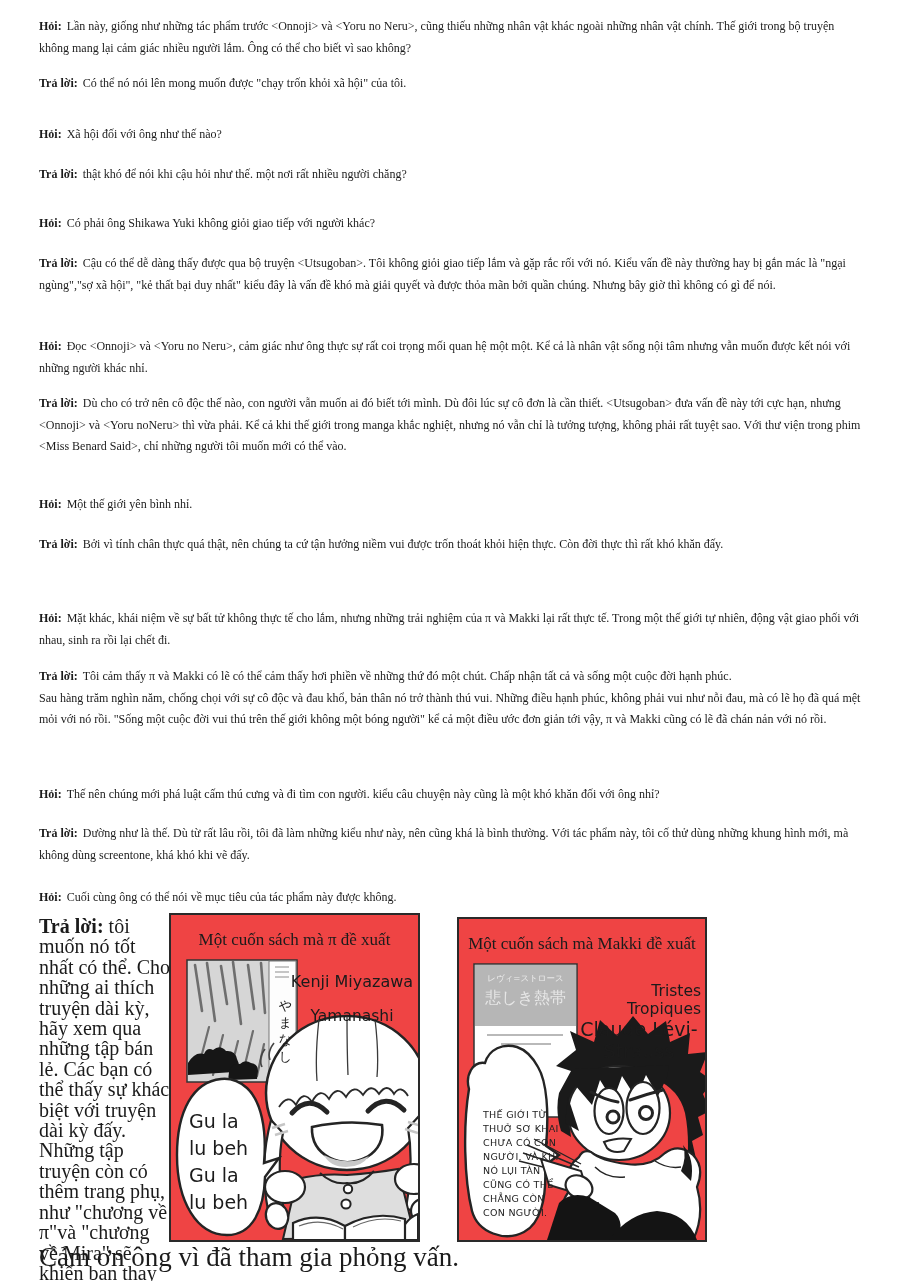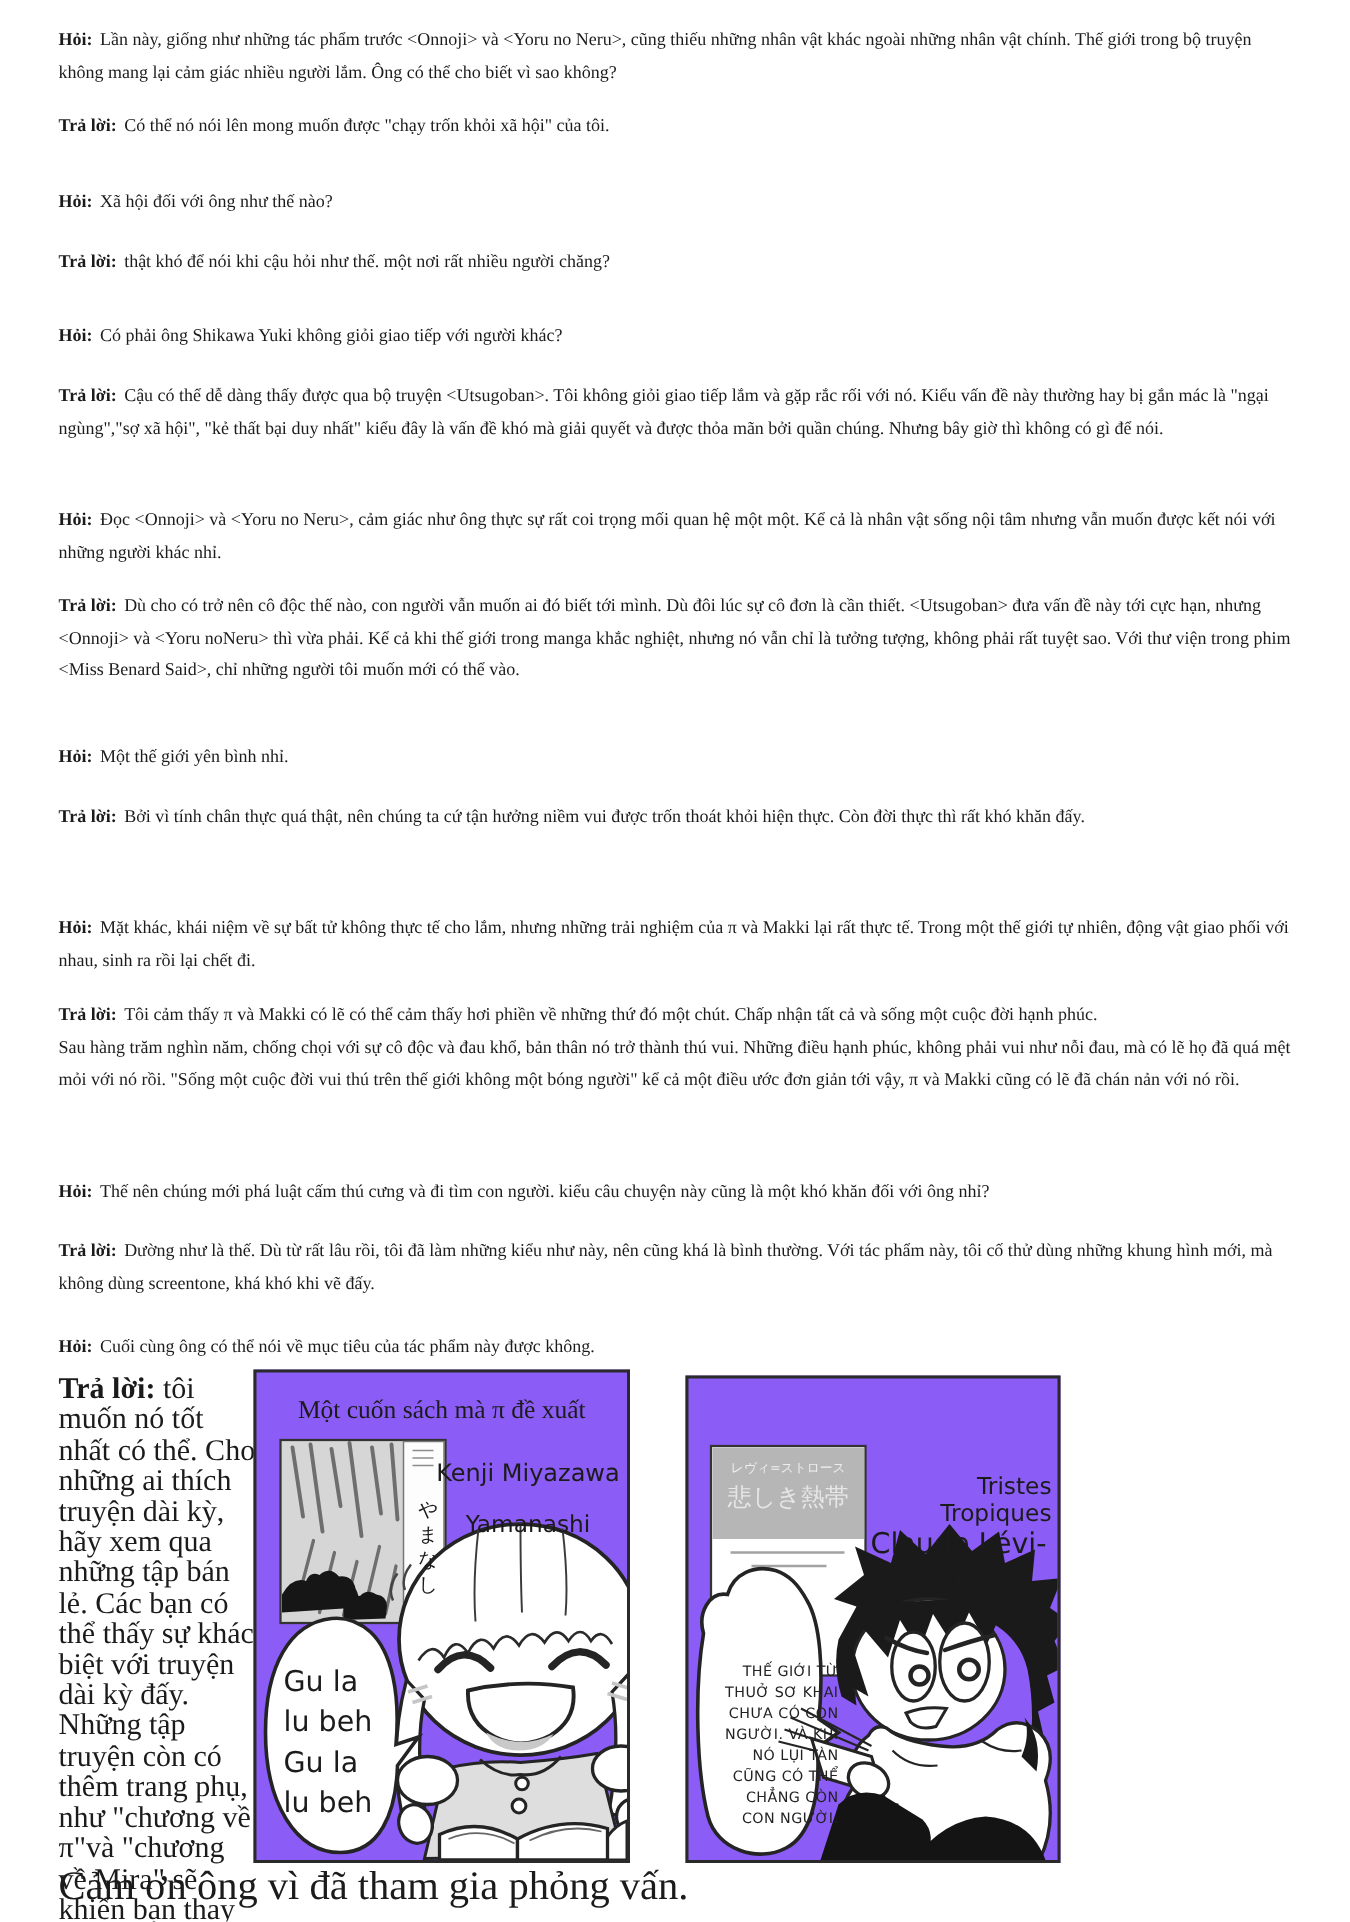--- a/index.html
+++ b/index.html
@@ -2,37 +2,37 @@
 <html><head>
 <meta charset="utf-8">
 <style>
   html,body{margin:0;padding:0}
   body{width:900px;height:1281px;background:#ffffff;position:relative;overflow:hidden;
        font-family:"Liberation Serif",serif;color:#1b1b1b}
   .qa{position:absolute;left:39px;width:827px;margin:0;font-size:12px;line-height:21.5px;text-align:left}
   .lbl{font-weight:700;padding-right:5px}
   .ml{white-space:pre-line}
   .answer-col{position:absolute;left:39px;top:916px;width:132px;font-size:20px;line-height:20.4px}
-  .panel{position:absolute;background:#8b5cf6;border:2px solid #2a2a2a}
+  .panel{position:absolute;background:#ef4444;border:2px solid #2a2a2a}
   .panel-left{left:169px;top:913px;width:247px;height:325px}
   .panel-right{left:457px;top:917px;width:246px;height:321px}
   .panel svg{position:absolute;left:0;top:0;z-index:1}
   .p-title{position:absolute;left:0;right:0;top:15px;text-align:center;font-size:17px;z-index:2}
   .sans{font-family:"DejaVu Sans",sans-serif}
   .bk-author{position:absolute;left:118px;width:126px;top:57px;text-align:center;font-size:16px;z-index:2}
   .bk-title{position:absolute;left:118px;width:126px;top:92px;text-align:center;font-size:15.5px;z-index:2}
   .bk-title2{position:absolute;left:118px;width:124px;top:63px;text-align:right;font-size:15.5px;z-index:2}
   .bk-author2{position:absolute;left:118px;width:124px;top:99px;text-align:center;font-size:19px;z-index:2}
   .spine{position:absolute;left:101px;top:66px;width:22px;height:88px;writing-mode:vertical-rl;
          text-orientation:upright;font-size:13px;letter-spacing:2px;text-align:center;z-index:2}
   .jp1{position:absolute;left:15px;width:103px;top:54px;text-align:center;font-size:8.5px;color:#ededed;z-index:2}
   .jp2{position:absolute;left:15px;width:103px;top:69px;text-align:center;font-size:16px;color:#e6e6e6;z-index:2}
   .bubble-text-l{position:absolute;left:18px;top:193px;font-size:19px;line-height:27px;
                  white-space:pre-line;z-index:2}
-  .bubble-text-r{position:absolute;left:8px;width:92px;top:189px;text-align:right;font-size:9.5px;
+  .bubble-text-r{position:absolute;left:24px;width:92px;top:189px;text-align:left;font-size:9.5px;
                  line-height:14px;letter-spacing:.3px;white-space:pre-line;z-index:2;color:#222}
   .thanks{position:absolute;left:39px;top:1242px;font-size:27px}
 </style>
 </head>
 <body>
 
 <div>
 
   <p class="qa" style="top:16px"><span class="lbl">Hỏi:</span><span>Lần này, giống như những tác phẩm trước &lt;Onnoji&gt; và &lt;Yoru no Neru&gt;, cũng thiếu những nhân vật khác ngoài những nhân vật chính. Thế giới trong bộ truyện không mang lại cảm giác nhiều người lắm. Ông có thể cho biết vì sao không?</span></p>
   <p class="qa" style="top:73px"><span class="lbl">Trả lời:</span><span>Có thể nó nói lên mong muốn được "chạy trốn khỏi xã hội" của tôi.</span></p>
@@ -125,20 +125,21 @@
         <path d="M120 238 Q104 250 110 272 Q96 292 106 310 Q112 320 124 321 L234 321 Q246 296 238 268 Q246 248 234 236 Q220 224 206 234 Q192 248 168 245 Q142 242 132 233 Q124 230 120 238 Z" fill="#fff" stroke="#242424" stroke-width="2.2"></path>
         <path d="M136 248 q12 12 30 10 M196 242 q12 8 26 6 M116 276 q10 8 24 8" stroke="#242424" stroke-width="1.5" fill="none"></path>
         <path d="M224 226 Q236 240 232 262 L222 252 Q228 238 224 226 Z" fill="#1a1a1a"></path>
         <path d="M64 234 L118 252 M68 226 L120 248 M75 220 L122 245 M60 242 L116 256" stroke="#242424" stroke-width="1.4" fill="none"></path>
         <path d="M82 240 L122 252 L130 278 L90 266 Z" fill="#fff" stroke="#242424" stroke-width="2"></path>
         <ellipse cx="120" cy="268" rx="14" ry="11" transform="rotate(28 120 268)" fill="#fff" stroke="#242424" stroke-width="2.2"></ellipse>
         <path d="M88 321 L100 284 Q112 272 130 278 L156 294 Q166 304 158 321 Z" fill="#141414"></path>
         <path d="M150 321 Q170 294 198 292 Q228 294 238 321 Z" fill="#141414"></path>
       </g>
     </svg>
+    <div class="p-title">Một cuốn sách mà Makki đề xuất</div>
     <div class="jp1 sans">レヴィ=ストロース</div>
     <div class="jp2 sans">悲しき熱帯</div>
     <div class="bk-title2 sans">Tristes Tropiques</div>
     <div class="bk-author2 sans">Claude Lévi-Strauss</div>
     <div class="bubble-text-r sans">THẾ GIỚI TỪ
 THUỞ SƠ KHAI
 CHƯA CÓ CON
 NGƯỜI. VÀ KHI
 NÓ LỤI TÀN
 CŨNG CÓ THỂ

